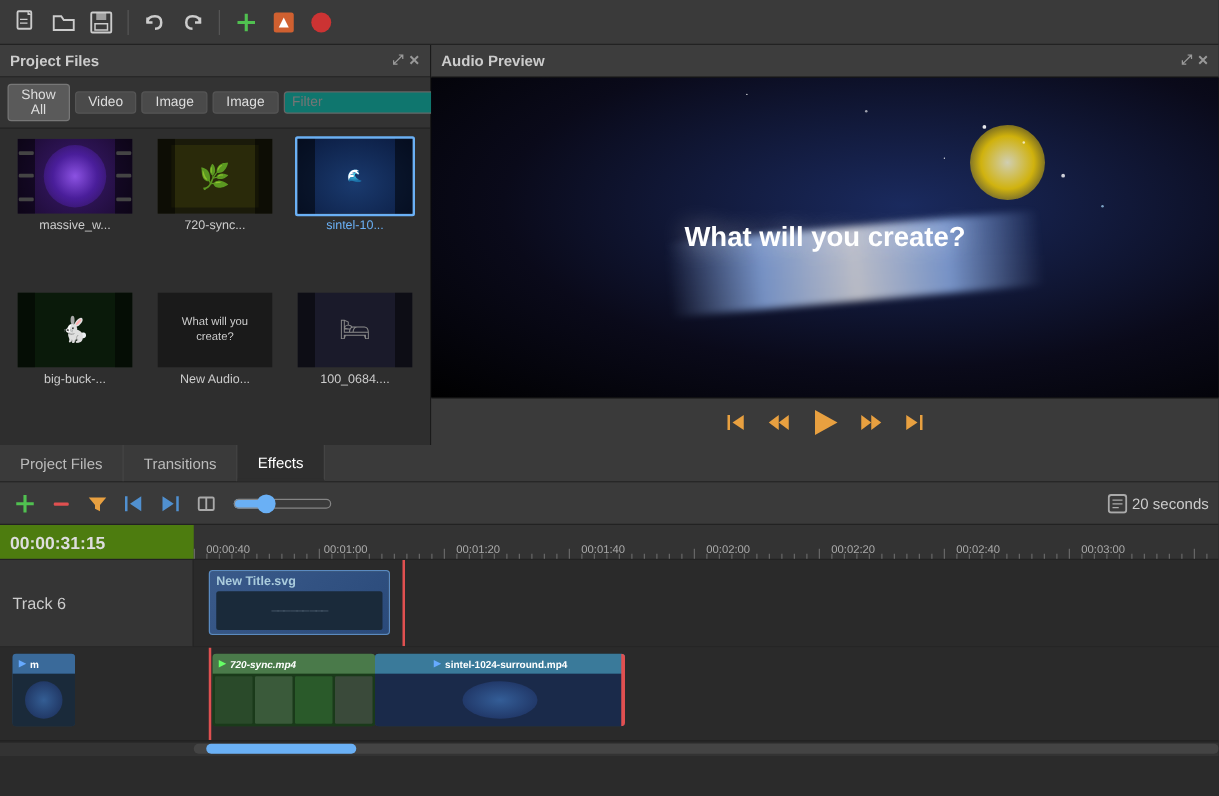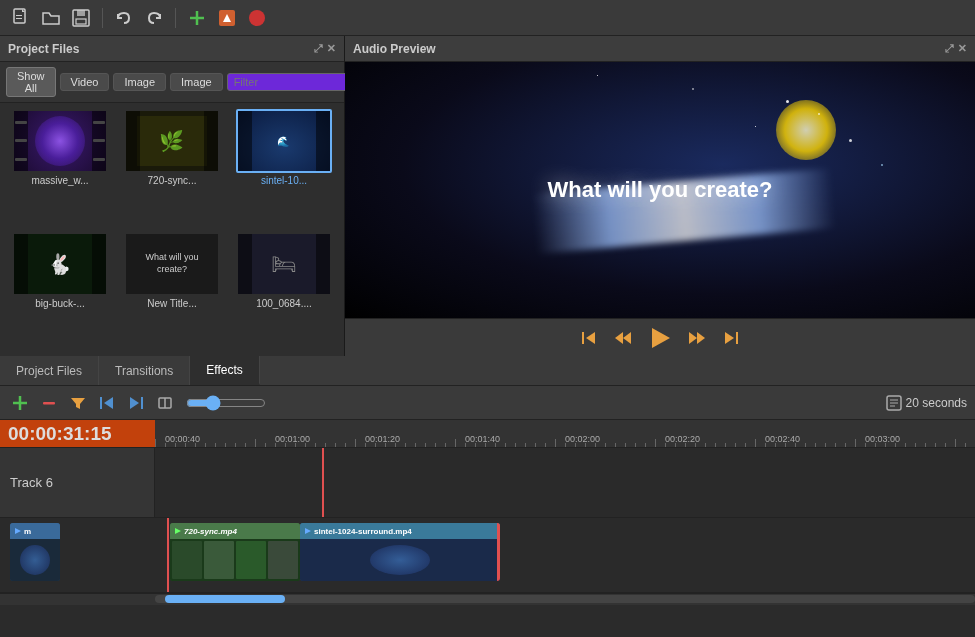--- a/index.html
+++ b/index.html
@@ -361,26 +361,26 @@
       color: #aaa;
       bottom: 3px;
     }
 
     .playhead-time {
       position: absolute;
       left: 0;
       bottom: 0;
       width: 155px;
       padding: 0 8px;
-      font-size: 19px;
+      font-size: 14px;
       font-weight: bold;
       color: #ddd;
       display: flex;
       align-items: center;
-      background: #c2410c;
+      background: #4d7c0f;
       height: 100%;
     }
 
     #tracks-area {
       flex: 1;
       display: flex;
       flex-direction: column;
       overflow-y: auto;
     }
 
@@ -565,21 +565,21 @@
       <div id="panel-header-icons">
         <span>⤢</span>
         <span style="cursor:pointer;">✕</span>
       </div>
     </div>
     <div id="filter-bar">
       <button class="filter-btn active">Show All</button>
       <button class="filter-btn">Video</button>
       <button class="filter-btn">Image</button>
       <button class="filter-btn">Image</button>
-      <input class="filter-input" id="filter-input" type="text" style="flex: 1 1 0%; padding: 2px 6px; background: #6d28d9; border: 1px solid rgb(102, 102, 102); border-radius: 3px; color: rgb(221, 221, 221); font-size: 11px;" placeholder="Filter">
+      <input class="filter-input" id="filter-input" type="text" style="flex: 1 1 0%; padding: 2px 6px; background: #0f766e; border: 1px solid rgb(102, 102, 102); border-radius: 3px; color: rgb(221, 221, 221); font-size: 11px;" placeholder="Filter">
       <button class="filter-clear">🖊</button>
     </div>
     <div id="file-grid">
 
       <div class="file-item">
         <div class="file-thumb">
           <div class="file-thumb-inner" style="background: radial-gradient(circle at 50% 50%, #3a1a6e, #1a0a2e); position:relative;">
             <div style="position:absolute; left:0; top:0; width:14px; height:100%; background:rgba(0,0,0,0.5); display:flex; flex-direction:column; justify-content:space-around; padding:2px 1px;">
               <div style="height:3px; background:#444; border-radius:1px;"></div>
               <div style="height:3px; background:#444; border-radius:1px;"></div>
@@ -628,21 +628,21 @@
         </div>
         <div class="file-name">big-buck-...</div>
       </div>
 
       <div class="file-item">
         <div class="file-thumb">
           <div class="file-thumb-inner" style="background: #1a1a1a; position:relative; flex-direction:column; padding:6px;">
             <div style="font-size:9px; color:#ccc; text-align:center; line-height:1.3;">What will you create?</div>
           </div>
         </div>
-        <div class="file-name">New Title...</div>
+        <div class="file-name">New Audio...</div>
       </div>
 
       <div class="file-item">
         <div class="file-thumb">
           <div class="file-thumb-inner" style="background: #1a1a2a; position:relative;">
             <div style="position:absolute; left:0; top:0; width:14px; height:100%; background:rgba(0,0,0,0.5);"></div>
             <div style="position:absolute; right:0; top:0; width:14px; height:100%; background:rgba(0,0,0,0.5);"></div>
             <div style="color:#888; font-size:20px; z-index:1;">🛏</div>
           </div>
         </div>
@@ -765,21 +765,21 @@
       <span>20 seconds</span>
     </div>
   </div>
 
   <div id="timeline">
 
     <div id="time-ruler">
       <div class="playhead-time">00:00:31:15</div>
       <div id="time-ruler-content">
         <div class="time-marker" style="left:10px;">00:00:40</div>
-        <div class="time-marker" style="left:120px;">00:01:00</div>
+        <div class="time-marker" style="left:104px;">00:01:00</div>
         <div class="time-marker" style="left:210px;text-align:right;">00:01:20</div>
         <div class="time-marker" style="left:310px;">00:01:40</div>
         <div class="time-marker" style="left:410px;">00:02:00</div>
         <div class="time-marker" style="left:510px;">00:02:20</div>
         <div class="time-marker" style="left:610px;">00:02:40</div>
         <div class="time-marker" style="left:710px;">00:03:00</div>
 
         <div style="position:absolute; bottom:0; left:0; right:0; height:8px; display:flex; align-items:flex-end;">
           <div style="position:absolute; width:100%; height:4px; display:flex;">
 
@@ -873,20 +873,26 @@
     </div>
 
     <div id="tracks-area">
 
       <div class="track-row">
         <div class="track-label">
           <span>Track 6</span>
         </div>
         <div class="track-content">
 
+          <div class="title-clip">
+            <div class="title-clip-name">New Title.svg</div>
+            <div class="title-clip-preview">
+              <span style="font-size:8px; color:#567; letter-spacing:-1px;">─── ─── ───</span>
+            </div>
+          </div>
 
           <div style="position:absolute; left:167px; top:0; width:2px; height:100%; background:#e05050; z-index:10;"></div>
         </div>
       </div>
 
       <div class="track-row" style="height:75px;">
         <div class="track-content">
 
           <div class="video-clip" style="left:10px; width:50px; background: linear-gradient(180deg, #2a5a8a, #1a3a5a);">
             <div class="video-clip-top" style="background:#3a6a9a;">
@@ -914,21 +920,21 @@
               <div style="width:100%; height:100%; display:flex; gap:2px; padding:2px;">
                 <div style="flex:1; background:#2a4a2a; border-radius:1px;"></div>
                 <div style="flex:1; background:#3a5a3a; border-radius:1px;"></div>
                 <div style="flex:1; background:#2a5a2a; border-radius:1px;"></div>
                 <div style="flex:1; background:#3a4a3a; border-radius:1px;"></div>
               </div>
             </div>
           </div>
 
           <div class="video-clip" style="left:300px; width:200px; background: linear-gradient(180deg, #2a6a8a, #1a3a5a);">
-            <div class="video-clip-top" style="background:#3a7a9a;">
+            <div class="video-clip-top" style="background:#3a7a9a;justify-content:center;">
               <svg width="8" height="8" viewBox="0 0 8 8">
                   <polygon points="1,1 7,4 1,7" fill="#6af"></polygon>
                 </svg>
               <span style="margin-left:2px; font-size:8px;">sintel-1024-surround.mp4</span>
             </div>
             <div class="video-clip-body" style="background:#1a2a4a;">
               <div style="width:100%; height:100%; display:flex; align-items:center; justify-content:center;">
                 <div style="width:60px; height:30px; background:radial-gradient(ellipse, #3a6aaa, #1a2a5a); border-radius:50%; opacity:0.8;"></div>
               </div>
             </div>

